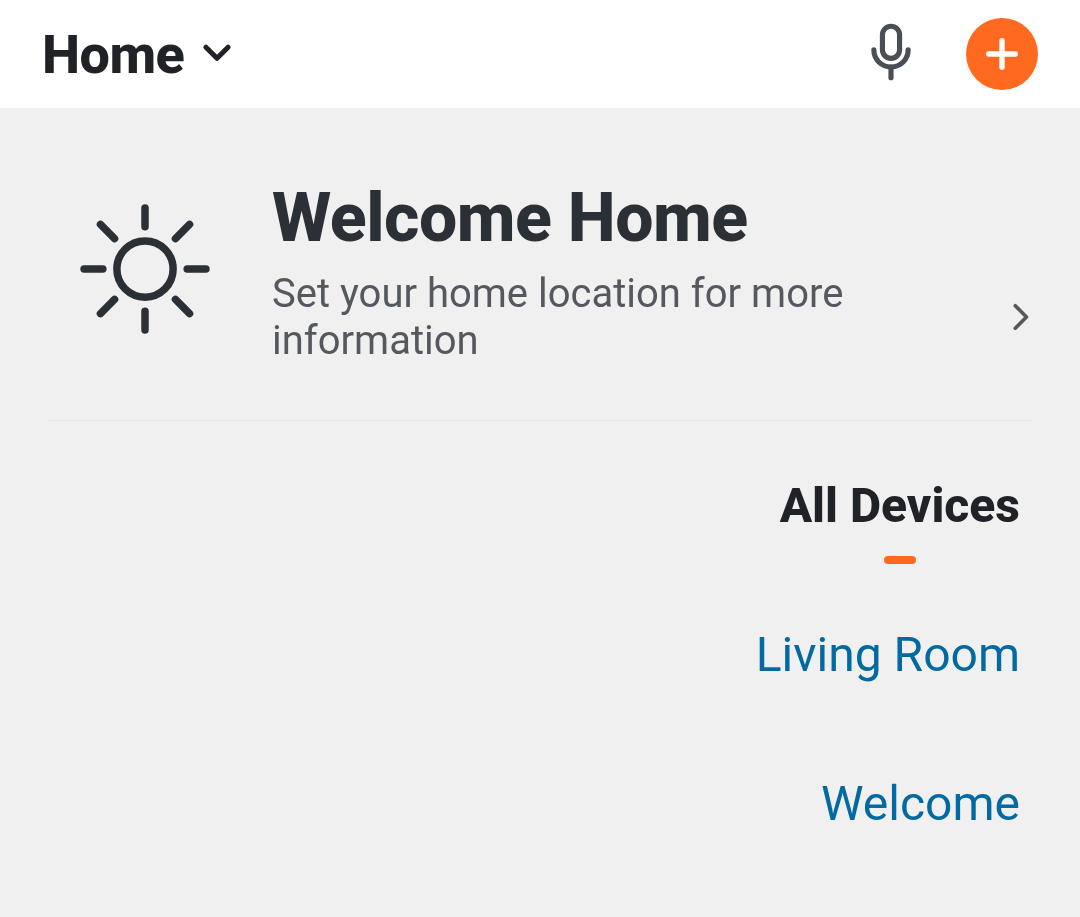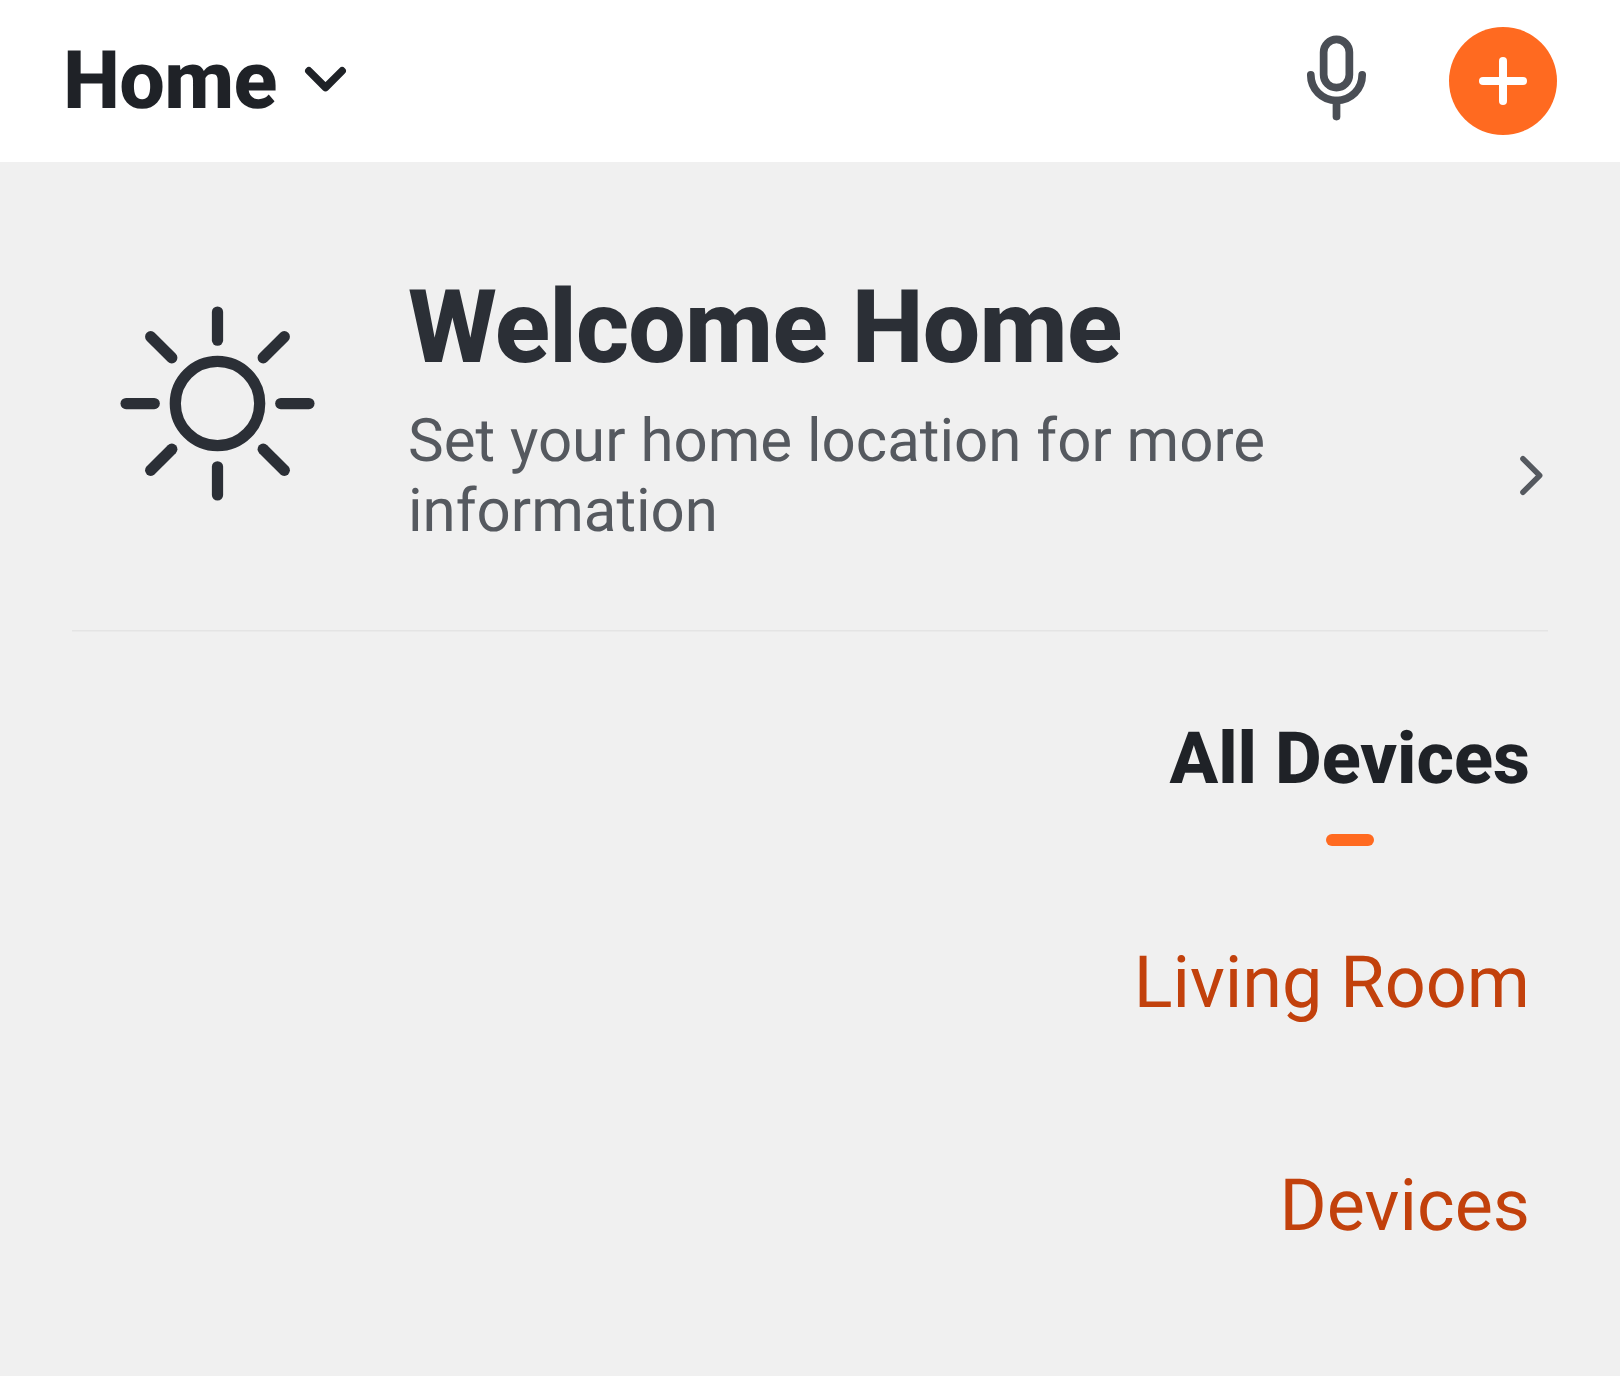--- a/index.html
+++ b/index.html
@@ -74,21 +74,21 @@
 
   .tabs {
     display: flex;
     align-items: flex-end;
     gap: 92px;
     padding: 56px 12px 44px 12px;
     flex-direction: column;
   }
   .tab {
     font-size: 48px;
-    color: #c2410c;
+    color: #0369a1;
     cursor: pointer;
     position: relative;
   }
   .tab.active {
     font-weight: 800;
     color: #1f2227;
   }
   .tab.active::after {
     content: "";
     position: absolute;
@@ -188,21 +188,21 @@
         <svg viewBox="0 0 12 20" fill="none" stroke-width="2.6" stroke-linecap="round" stroke-linejoin="round">
             <polyline points="2 2 10 10 2 18"></polyline>
           </svg>
       </div>
     </div>
   </div>
 
   <div class="tabs">
     <div class="tab active">All Devices</div>
     <div class="tab">Living Room</div>
-    <div class="tab">Devices</div>
+    <div class="tab">Welcome</div>
     <div class="tab-more">
       <span class="dot"></span>
       <span class="dot"></span>
       <span class="dot"></span>
     </div>
   </div>
 
 
 </div>
 

